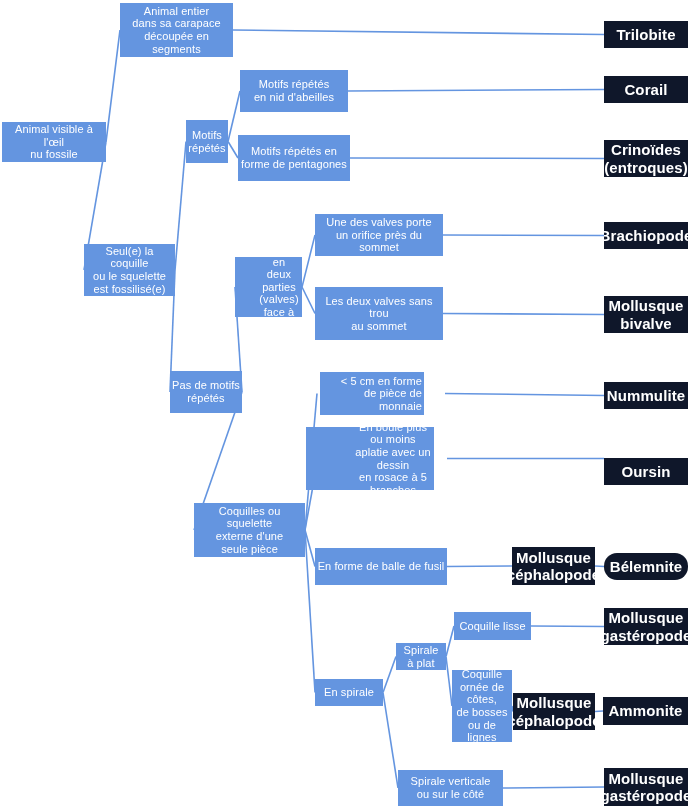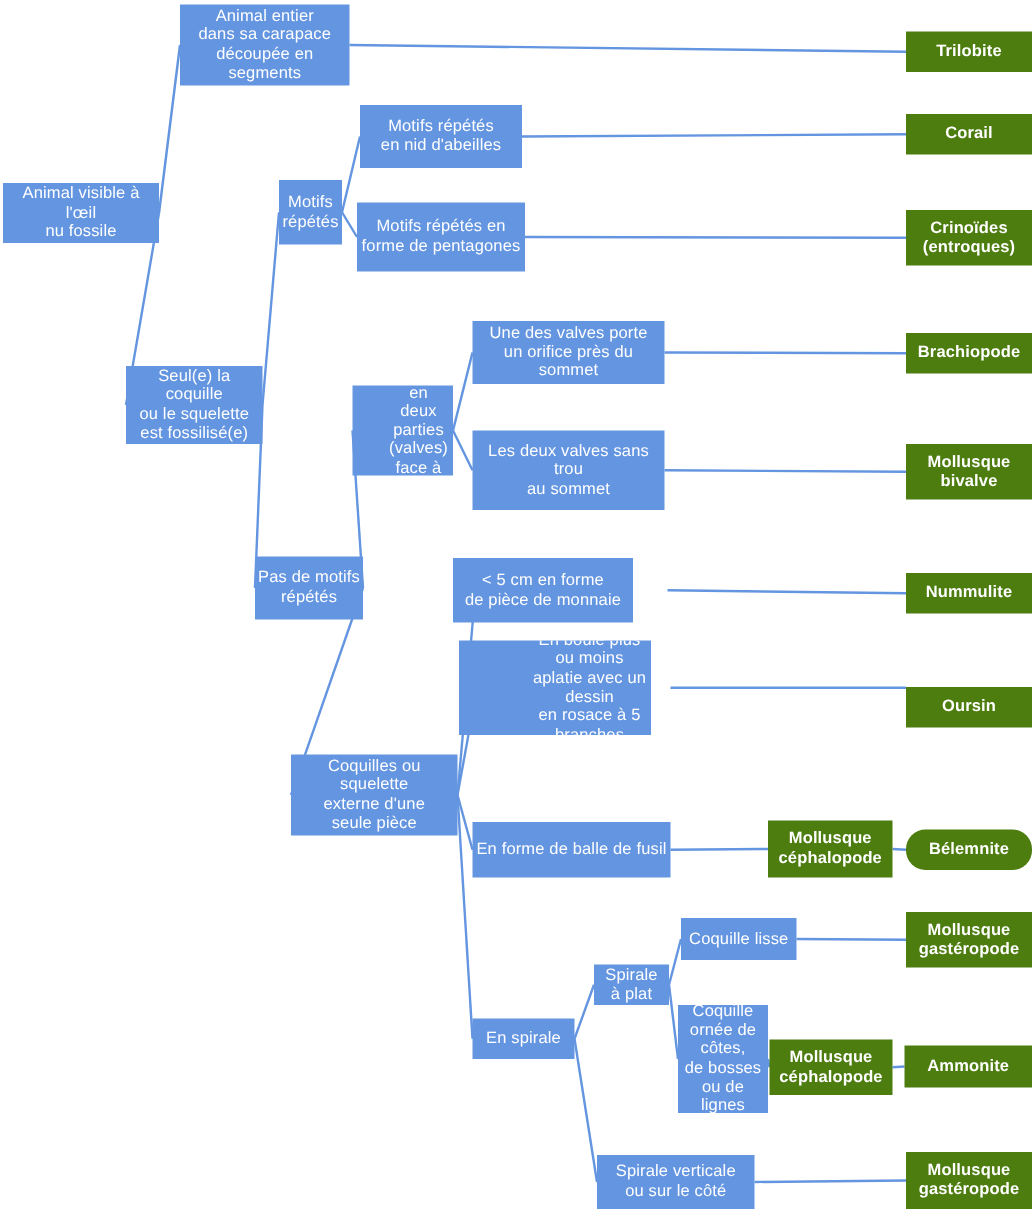--- a/index.html
+++ b/index.html
@@ -38,22 +38,22 @@
     overflow: hidden;
     padding: 0 2px;
   }
   .node.criterion {
     background: #6495e0;
     font-size: 11px;
     font-weight: 400;
     letter-spacing: 0.1px;
   }
   .node.result {
-    background: #4d7c0f;
-    font-size: 11px;
+    background: #0f172a;
+    font-size: 15px;
     font-weight: bold;
     letter-spacing: 0.1px;
   }
 </style>
 </head>
 <body>
 
 <div id="diagram">
   <svg id="links" viewBox="0 0 689 809">
       <line x1="106" y1="142" x2="120" y2="30" stroke="#6495e0" stroke-width="1.6"></line>
@@ -109,21 +109,21 @@
 deux parties
 (valves)
 face à face</div>
       <div class="node criterion" style="left: 315px; top: 214px; width: 128px; height: 42px;">Une des valves porte
 un orifice près du sommet</div>
       <div class="node criterion" style="left: 315px; top: 287px; width: 128px; height: 53px;">Les deux valves sans trou
 au sommet</div>
       <div class="node criterion" style="left: 194px; top: 503px; width: 111px; height: 54px;">Coquilles ou squelette
 externe d'une
 seule pièce</div>
-      <div class="node criterion" style="left: 302px; top: 372px; width: 120px; height: 43px;">&lt; 5 cm en forme
+      <div class="node criterion" style="left: 320px; top: 372px; width: 104px; height: 43px; text-align: right;">&lt; 5 cm en forme
 de pièce de monnaie</div>
       <div class="node criterion" style="left: 306px; top: 427px; width: 128px; height: 63px; padding-left: 48px;">En boule plus ou moins
 aplatie avec un dessin
 en rosace à 5 branches</div>
       <div class="node criterion" style="left: 315px; top: 548px; width: 132px; height: 37px;">En forme de balle de fusil</div>
       <div class="node criterion" style="left: 315px; top: 679px; width: 68px; height: 27px;">En spirale</div>
       <div class="node criterion" style="left: 396px; top: 643px; width: 50px; height: 27px;">Spirale
 à plat</div>
       <div class="node criterion" style="left: 454px; top: 612px; width: 77px; height: 28px;">Coquille lisse</div>
       <div class="node criterion" style="left: 452px; top: 670px; width: 60px; height: 72px;">Coquille

